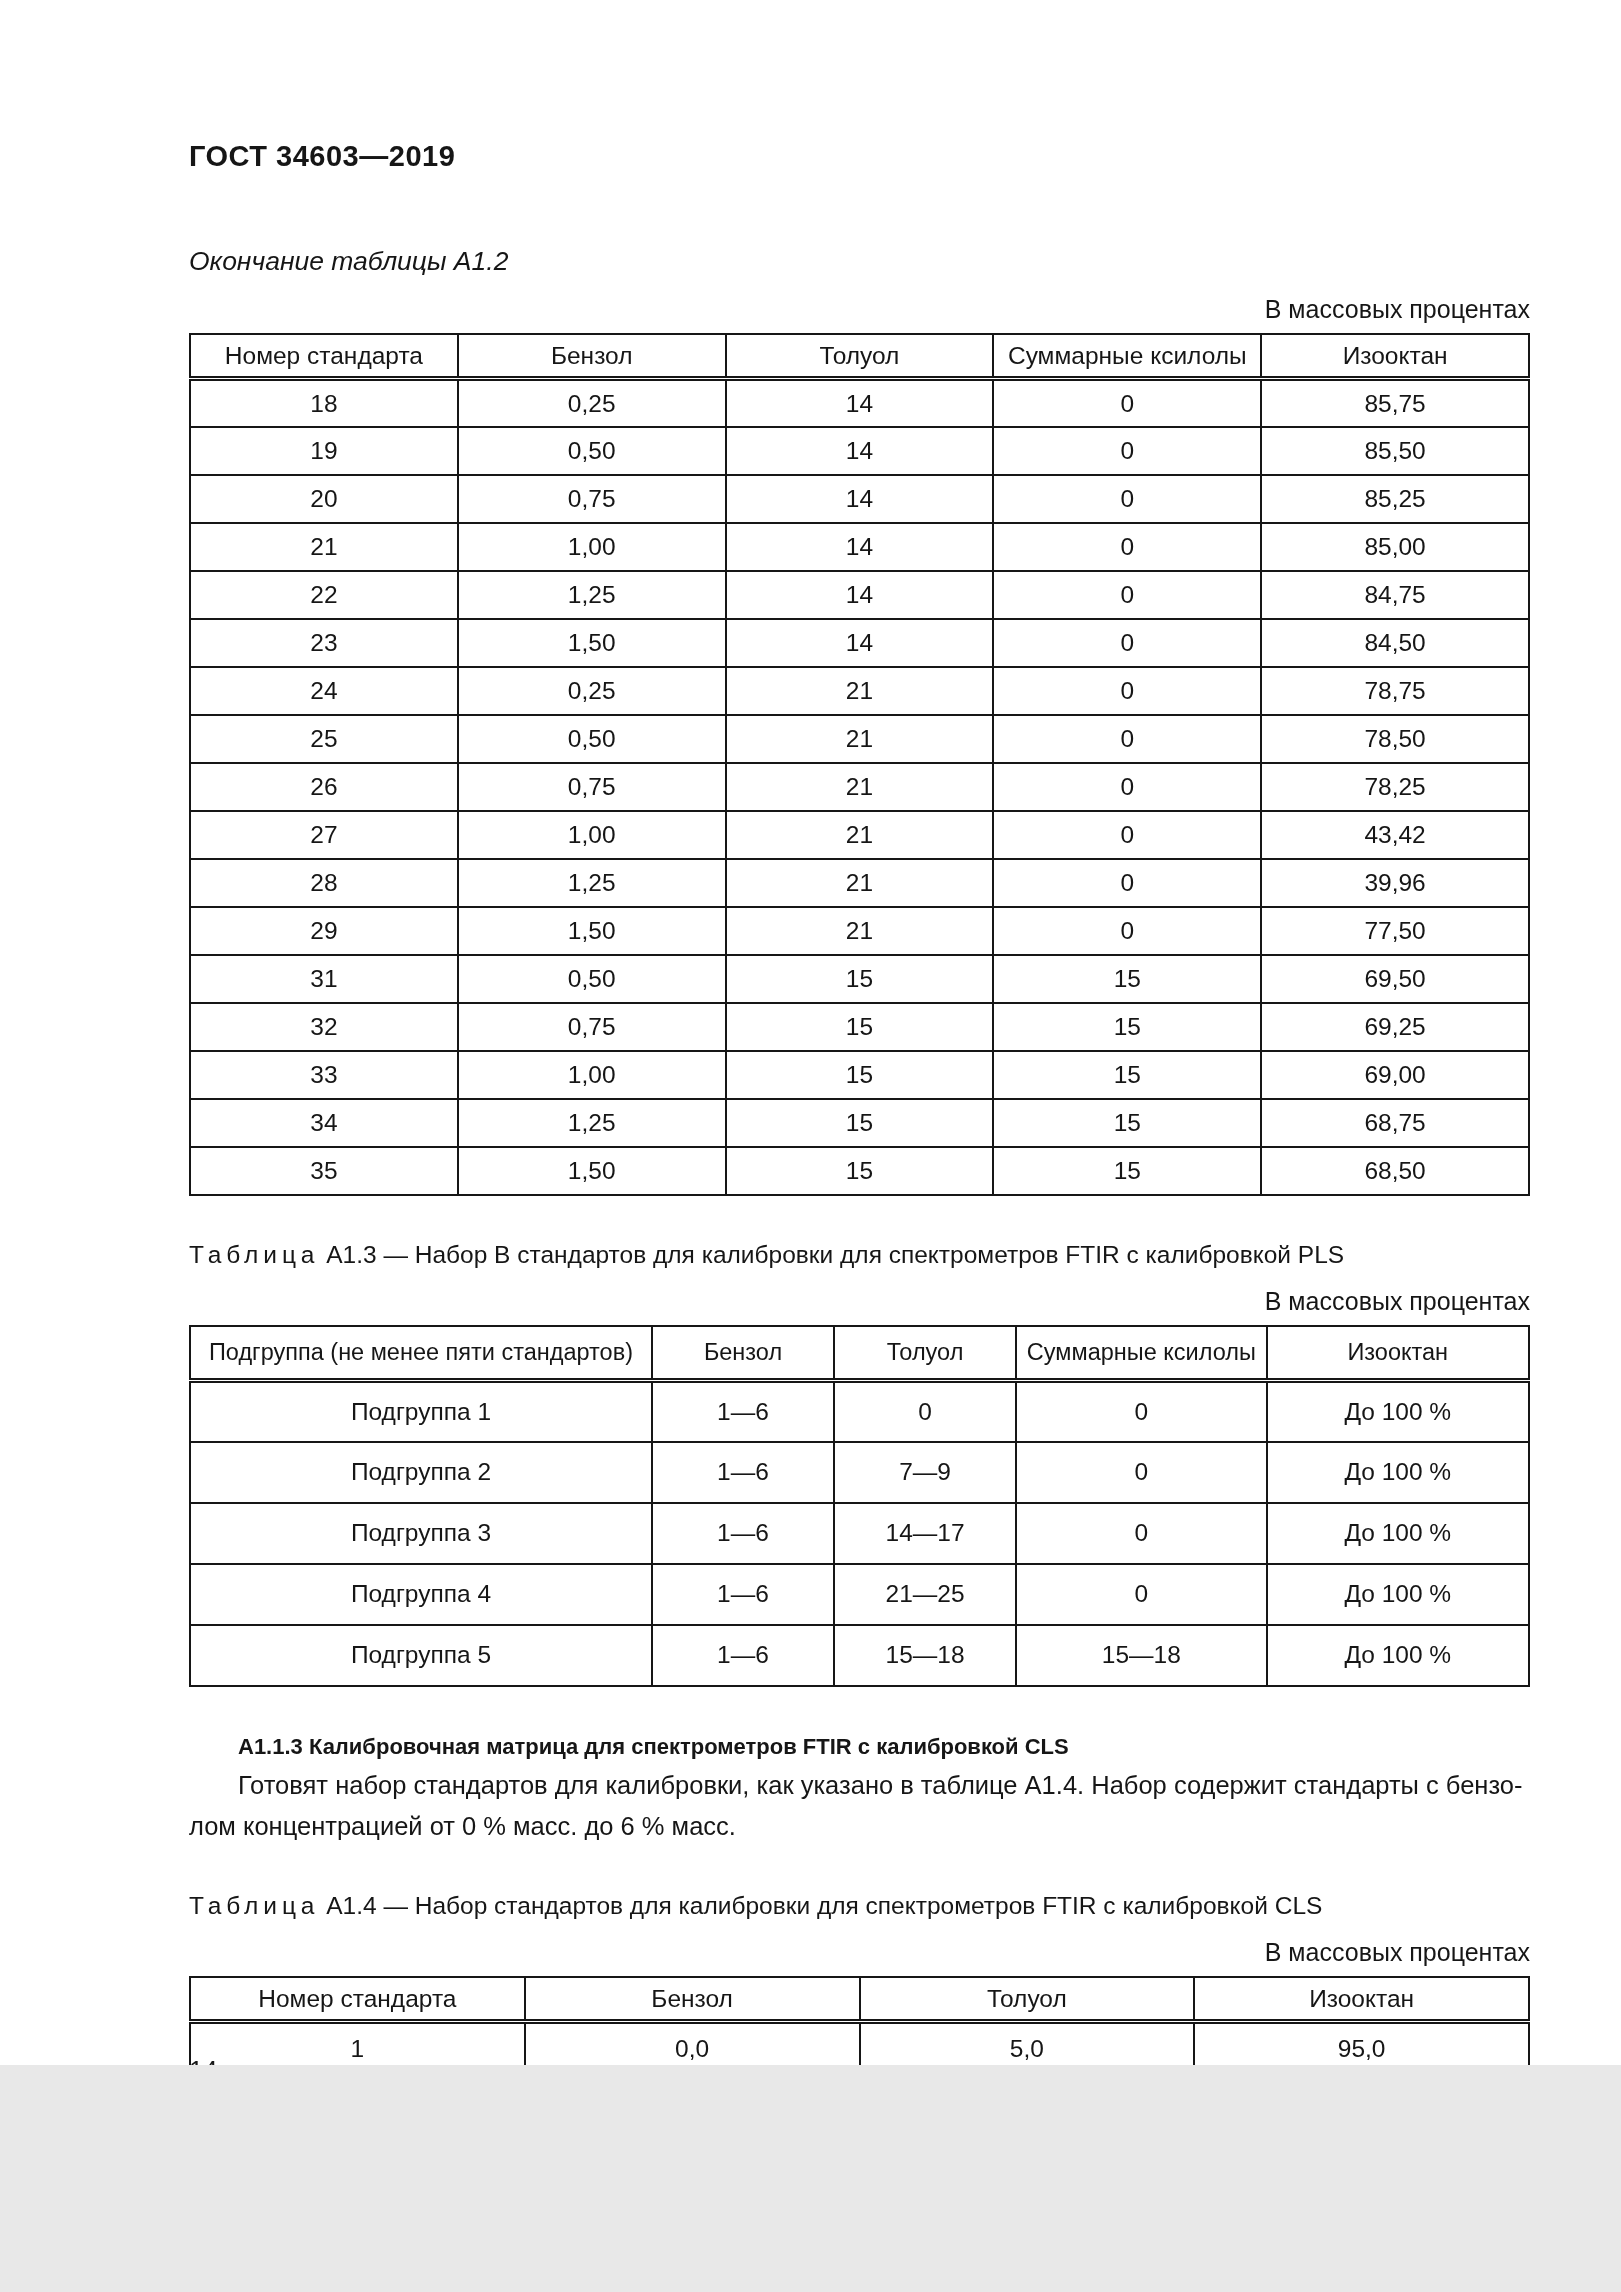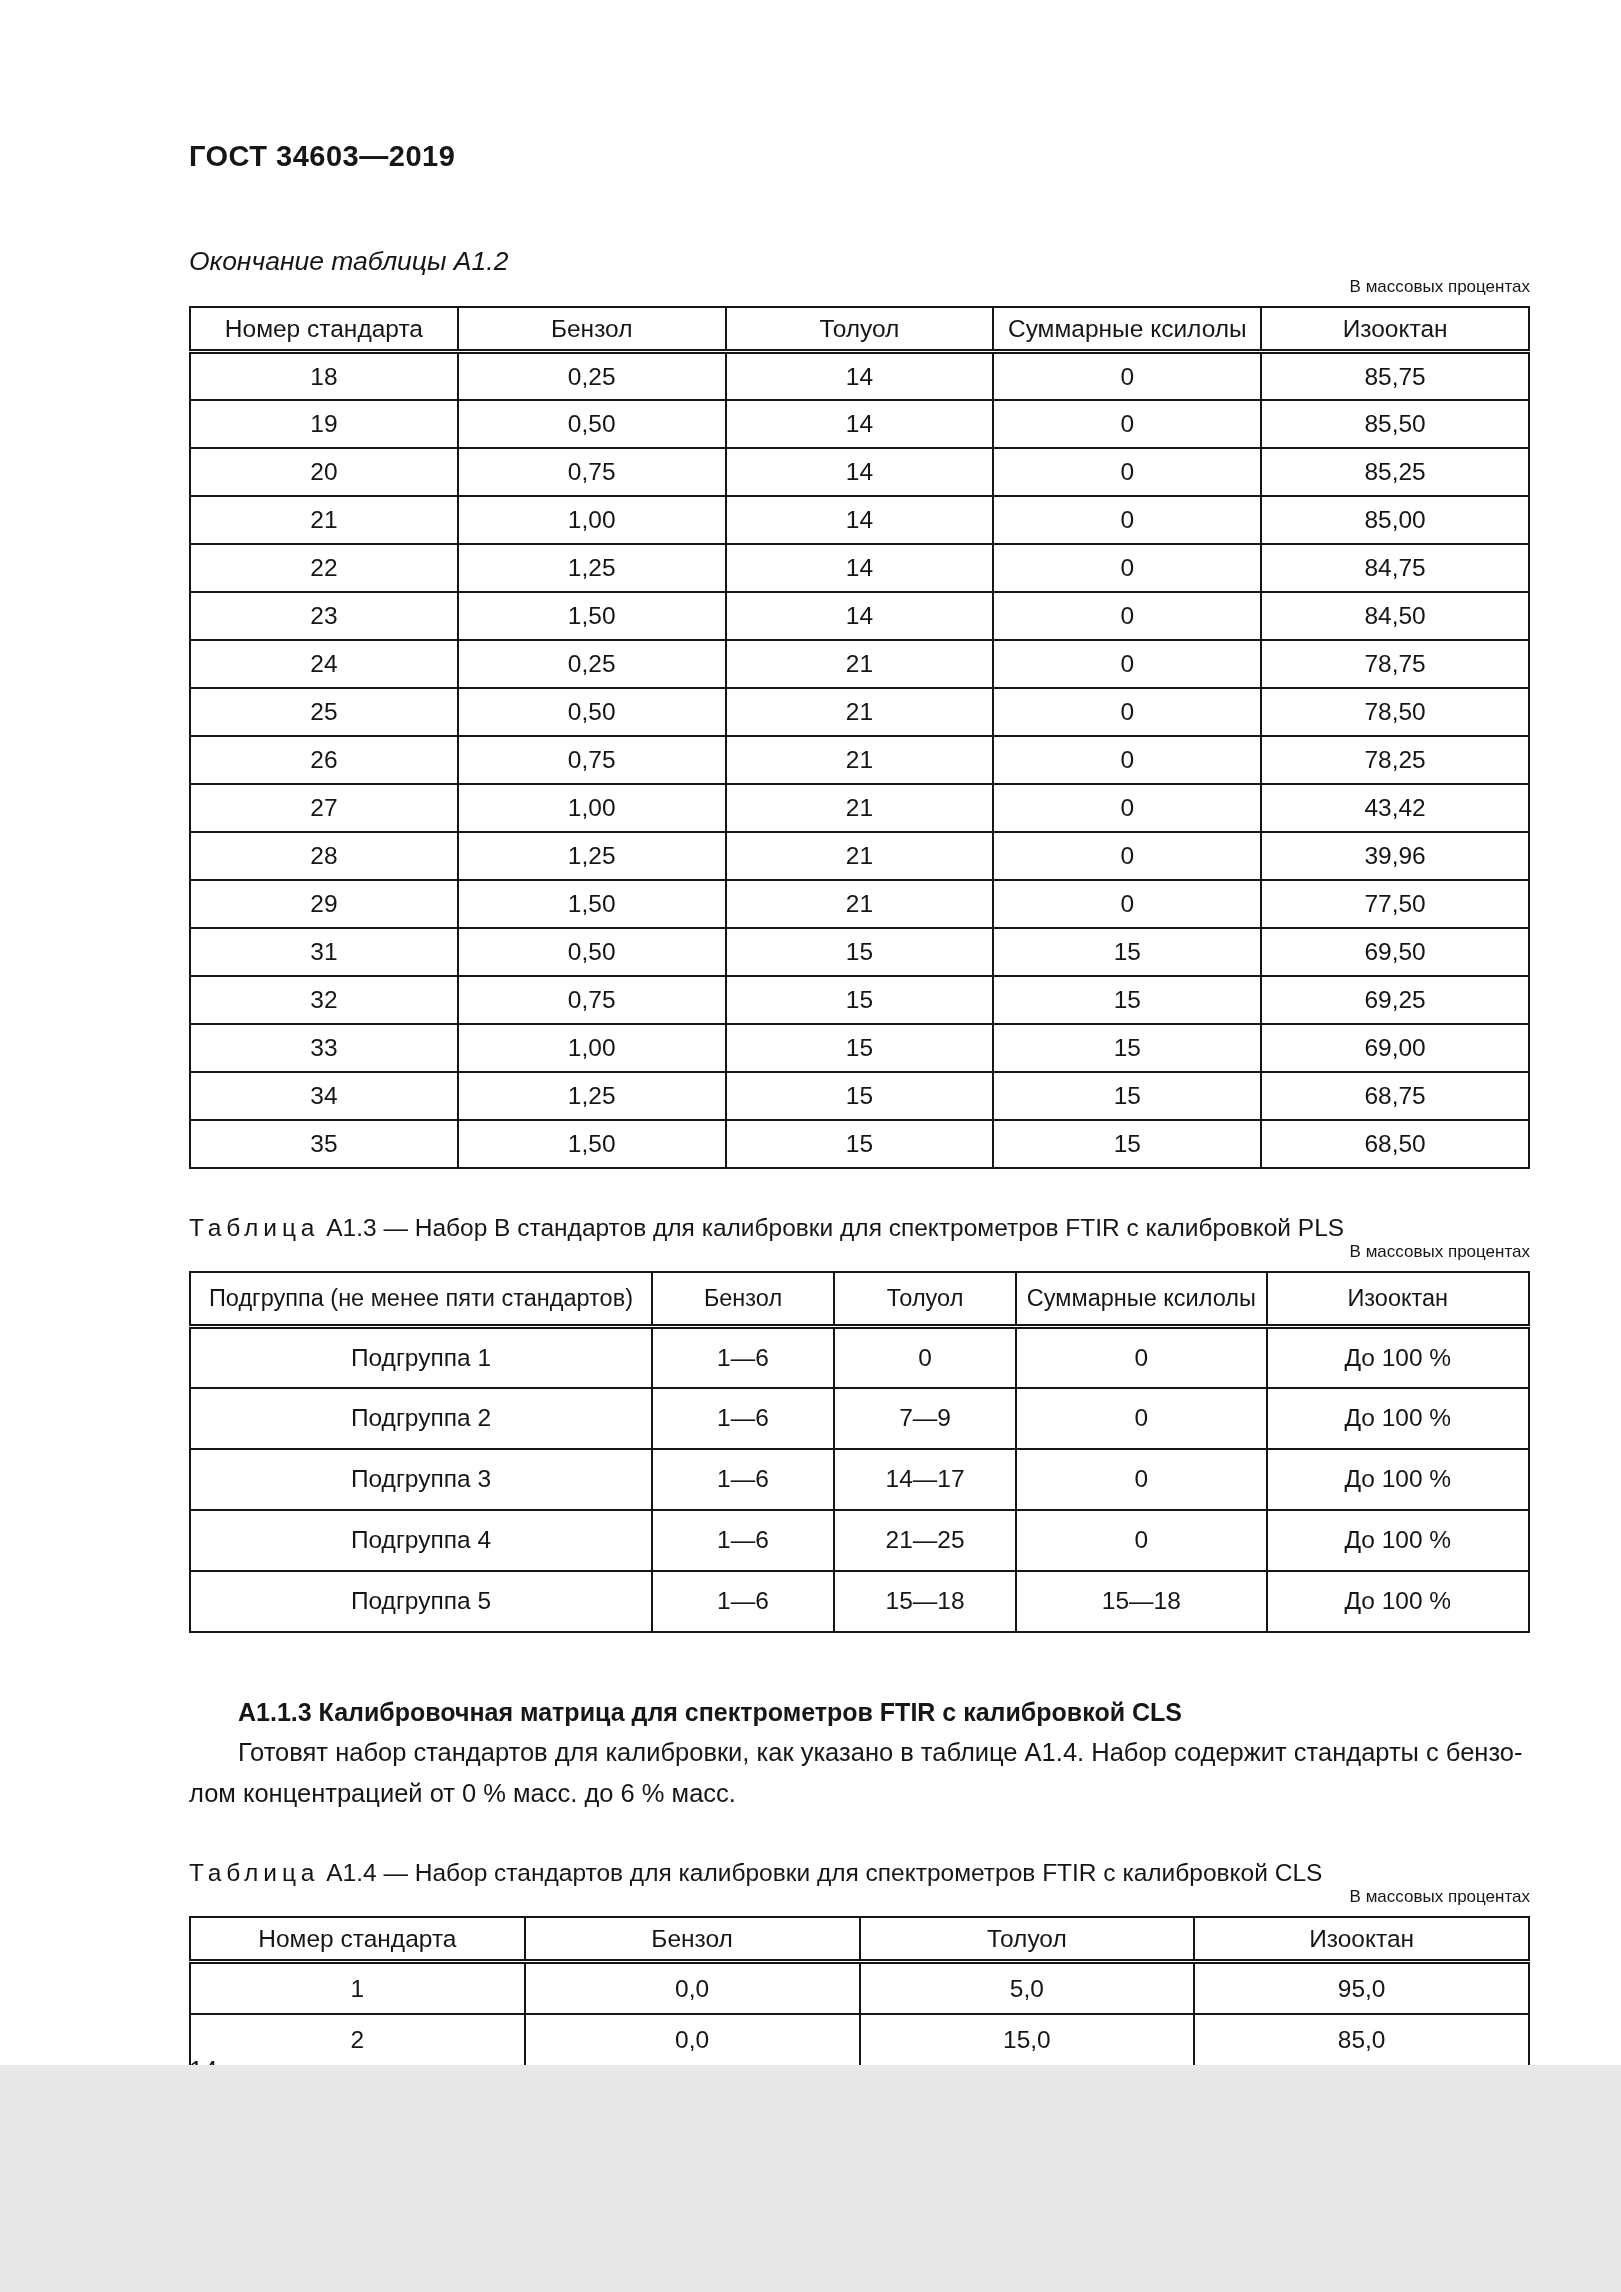--- a/index.html
+++ b/index.html
@@ -22,23 +22,23 @@
     font-size: 29px;
     font-weight: bold;
     letter-spacing: 0.5px;
   }
   .continuation {
     margin-top: 73px;
     font-size: 26.5px;
     font-style: italic;
   }
   .units {
-    margin-top: 0;
+    margin-top: 18px;
     text-align: right;
-    font-size: 17px;
+    font-size: 25px;
   }
   table {
     margin-top: 8.8px;
     width: 100%;
     border-collapse: collapse;
     border: 2.9px solid #161616;
     table-layout: fixed;
   }
   th, td {
     border: 2px solid #161616;
@@ -65,23 +65,23 @@
   .t-a14 th { height: 45px; }
   .t-a14 td { height: 52px; }
   .t-a14 col { width: 25%; }
 
   .table-title {
     margin-top: 45px;
     font-size: 24.5px;
   }
   .table-title .spaced { letter-spacing: 4.9px; }
   .section-heading {
-    margin-top: 65px;
+    margin-top: 47px;
     padding-left: 49px;
-    font-size: 25px;
+    font-size: 22px;
     font-weight: bold;
   }
   .body-text {
     margin-top: 5.9px;
     font-size: 25.5px;
     line-height: 1.6;
   }
   .body-text .indent { padding-left: 49px; }
   .page-number {
     position: absolute;

